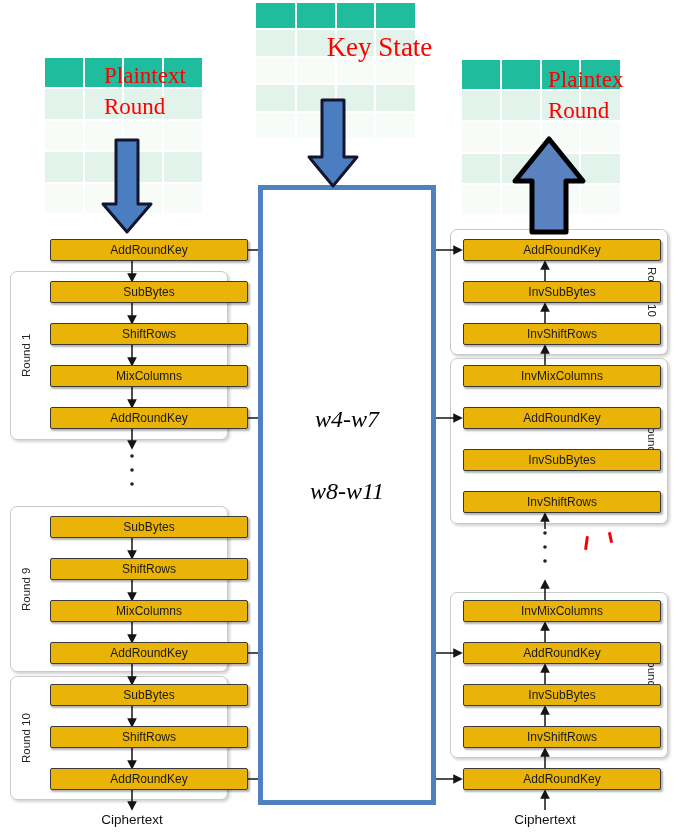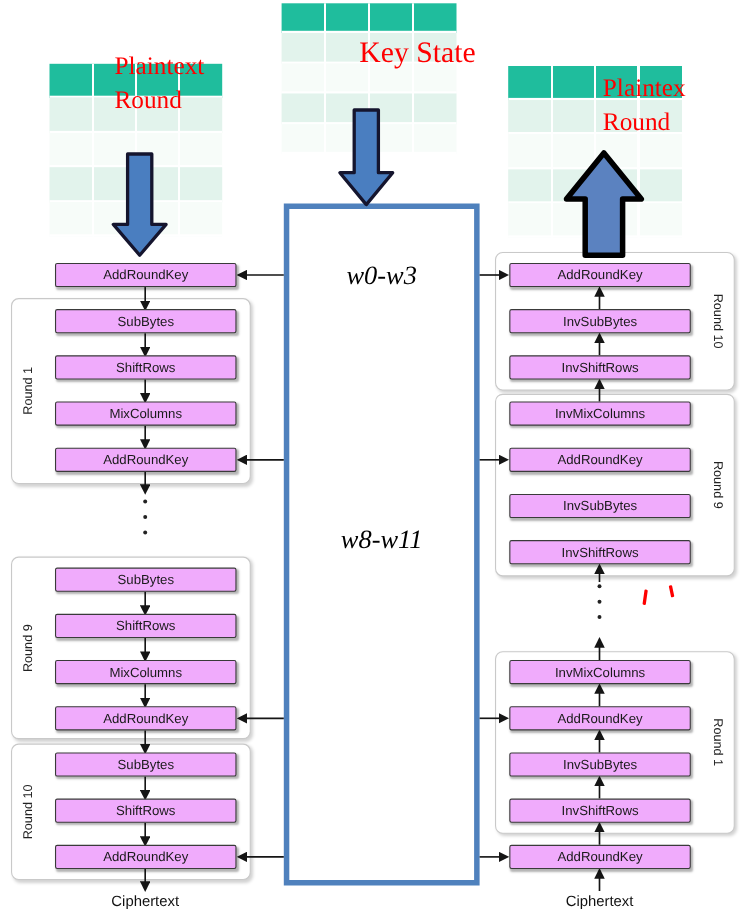--- a/index.html
+++ b/index.html
@@ -24,21 +24,21 @@
   .rtitle { position:absolute; z-index:4; color:var(--title_red);
     font-family:"Liberation Serif", serif;margin-left:44px; }
 
   
   .keybox { position:absolute; left:258px; top:185px; width:178px; height:620px;
     border:5px solid var(--key_box_border); background:#fff; z-index:0; }
   .wlabel { position:absolute; left:258px; width:178px; text-align:center; z-index:2;
     font:italic 24px "Liberation Serif", serif; color:#000; }
 
   
-  .pbox { position:absolute; width:165px; height:22px; background:#f0abfc;
+  .pbox { position:absolute; width:198px; height:22px; background:#eab308;
     border:1px solid #3a3a3a; border-radius:2px; box-shadow:1.5px 2px 2px rgba(0,0,0,.3);
     font-size:12px; color:#1a1a1a; display:flex; align-items:center; justify-content:center; z-index:3; }
   .lbox { left:50px; } .rbox { left:463px; }
 
   
   .group { position:absolute; background:#fff; border:1px solid #c9c9c9; border-radius:7px;
     box-shadow:2px 2px 3px rgba(0,0,0,.18); z-index:1; }
   .lgroup { left:10px; width:218px; } .rgroup { left:450px; width:218px; }
   .vlabel { position:absolute; top:0; bottom:0; width:26px; display:flex; align-items:center;
     justify-content:center; writing-mode:vertical-rl; font-size:11.5px; color:#222; }
@@ -76,32 +76,32 @@
 
   <div class="gtable" style="left:462px;top:60px;width:158px;height:156px">
     <div class="trow head"></div>
     <div class="trow ra"></div>
     <div class="trow rb"></div>
     <div class="trow ra"></div>
     <div class="trow rb"></div>
     <div class="tcols"></div>
   </div>
 
-  <div class="rtitle" style="left:45px;top:44px;width:157px;font-size:23px;line-height:31px;padding-left:15px">
+  <div class="rtitle" style="left:45px;top:60px;width:157px;font-size:23px;line-height:31px;padding-left:15px">
     <span>Plaintext</span><br>
     <span>Round</span>
   </div>
   <div class="rtitle" style="left:256px;top:32px;width:159px;font-size:27px;text-align:center">Key State</div>
   <div class="rtitle" style="left:462px;top:64px;width:158px;font-size:23px;line-height:31px;padding-left:42px">
     <span>Plaintex</span><br>
     <span>Round</span>
   </div>
 
   <div class="keybox"></div>
-  <div class="wlabel" style="top:238px">w0-w3</div>
+  <div class="wlabel" style="top:406px">w4-w7</div>
   <div class="wlabel" style="top:478px">w8-w11</div>
 
   <div class="group lgroup" style="top:271px;height:169px">
     <div class="vlabel vl">Round 1</div>
   </div>
   <div class="group lgroup" style="top:506px;height:166px">
     <div class="vlabel vl">Round 9</div>
   </div>
   <div class="group lgroup" style="top:676px;height:124px">
     <div class="vlabel vl">Round 10</div>

